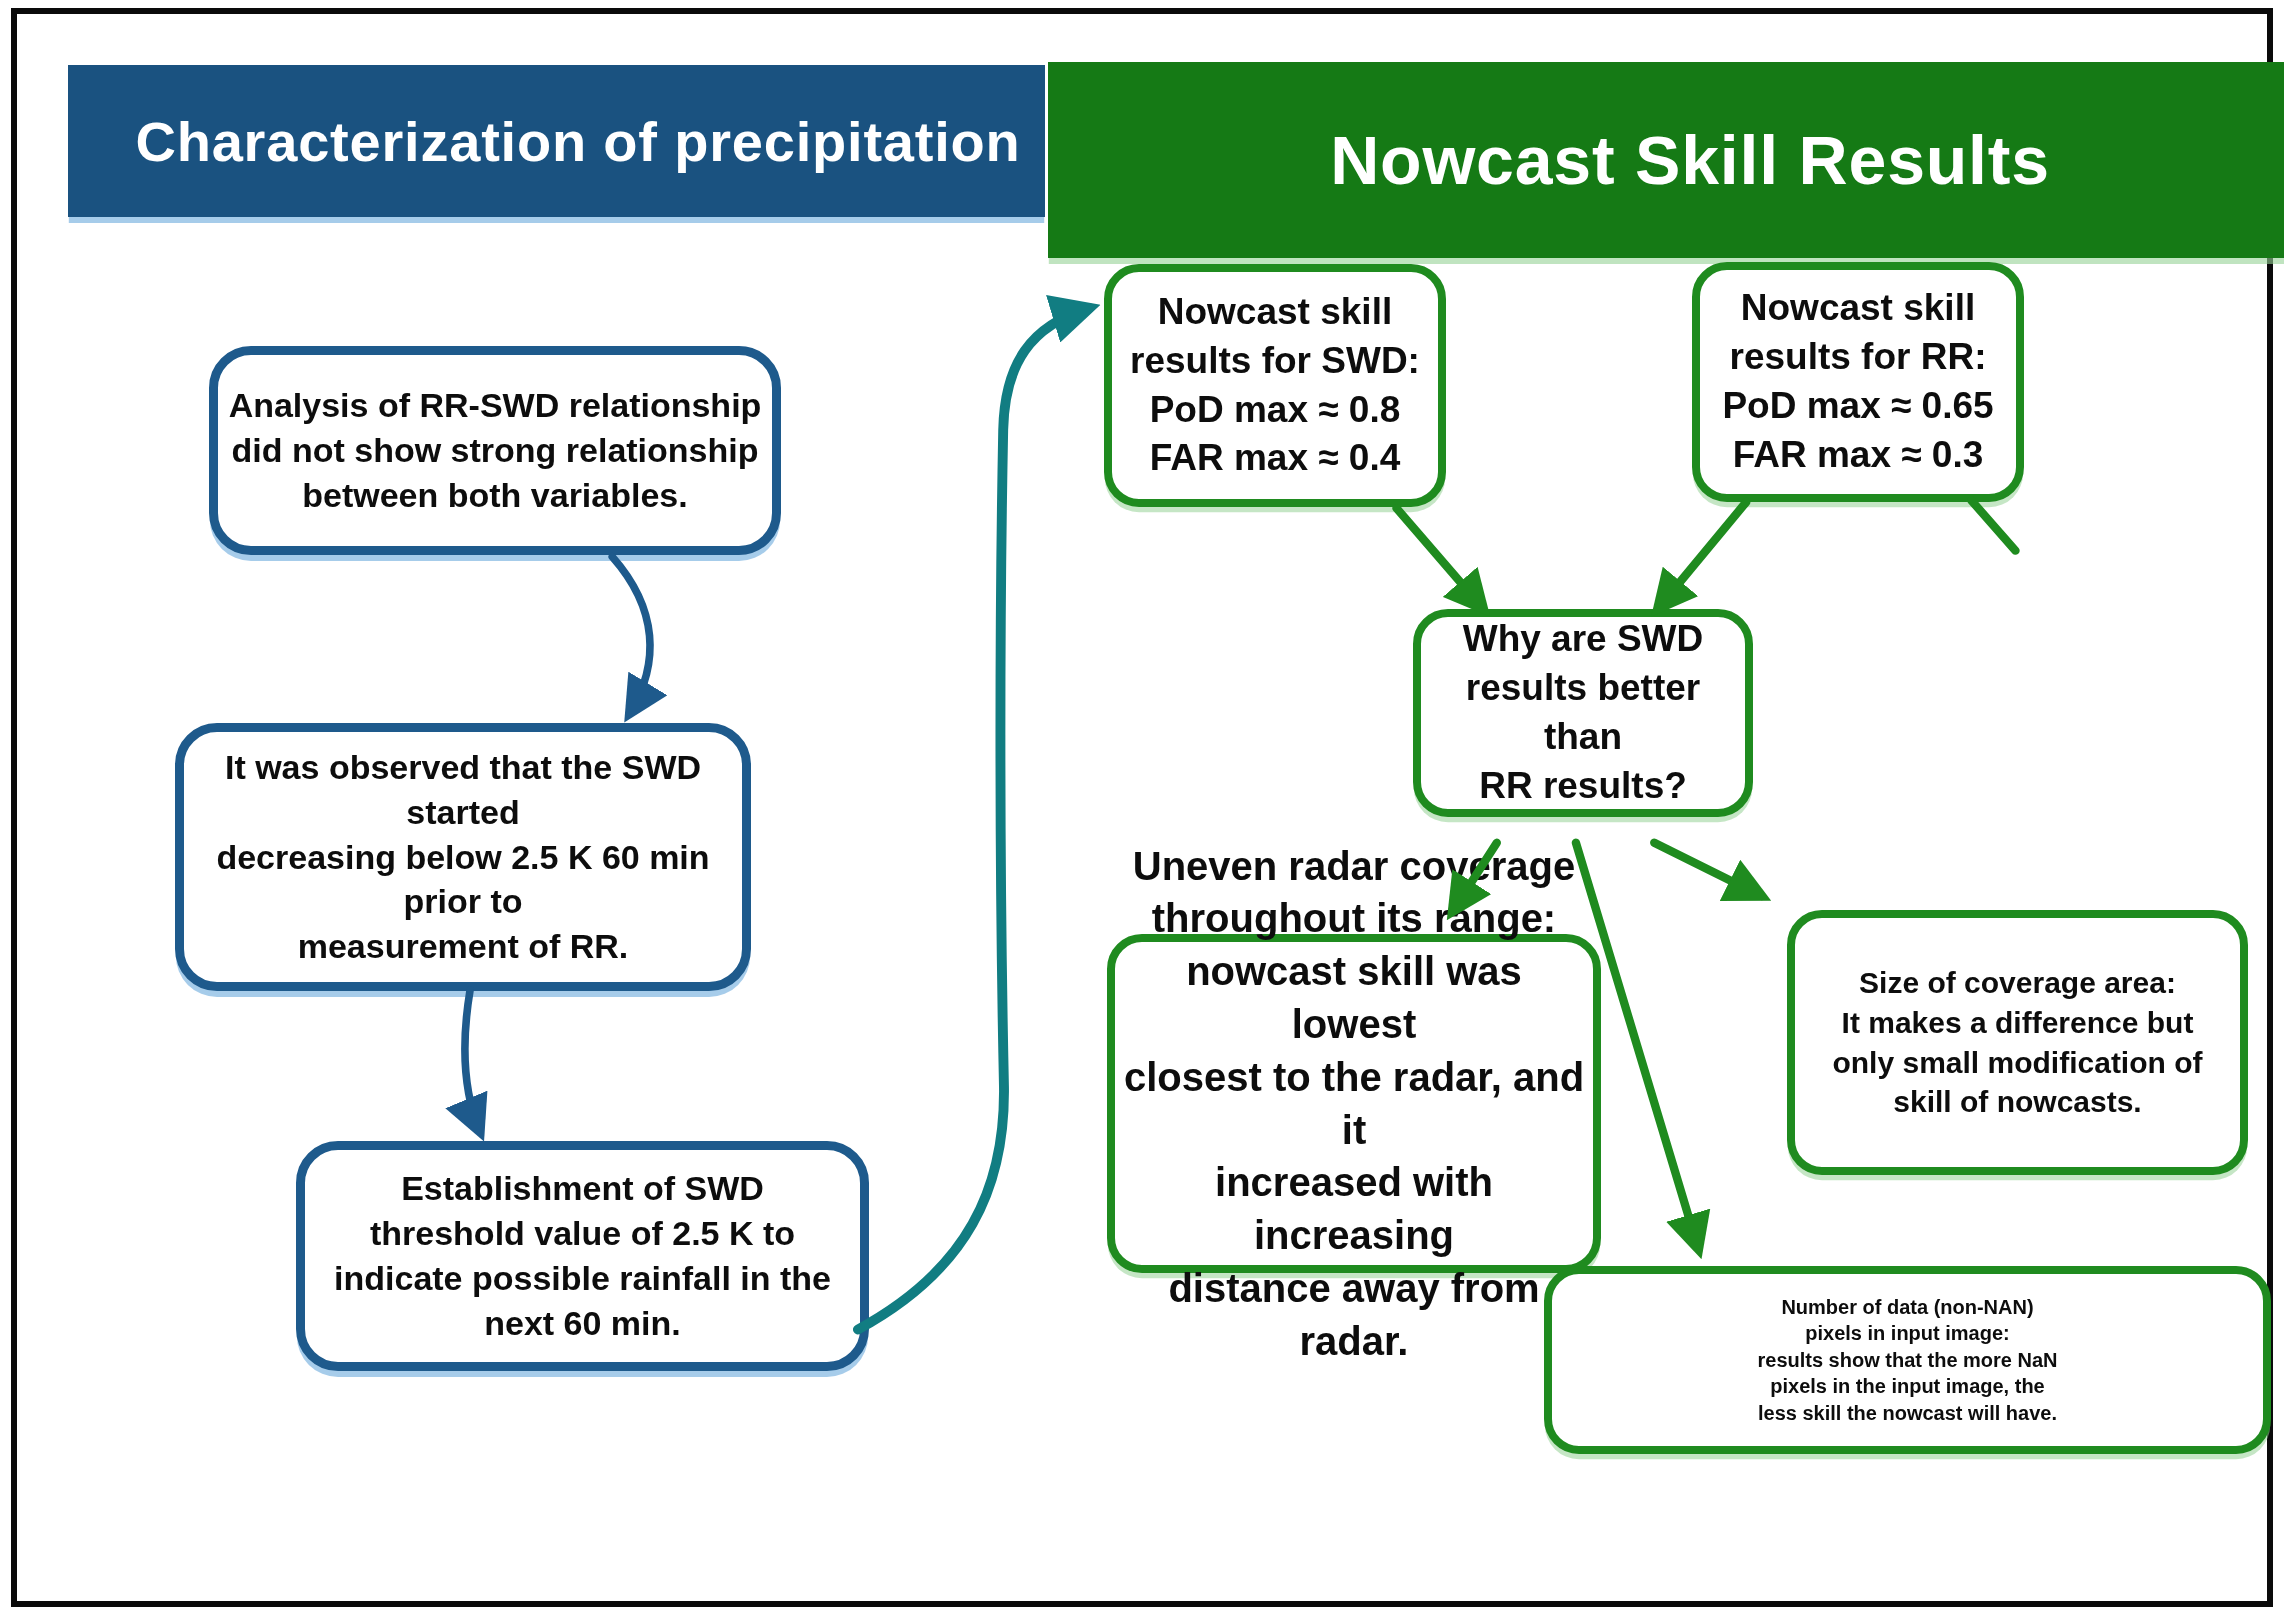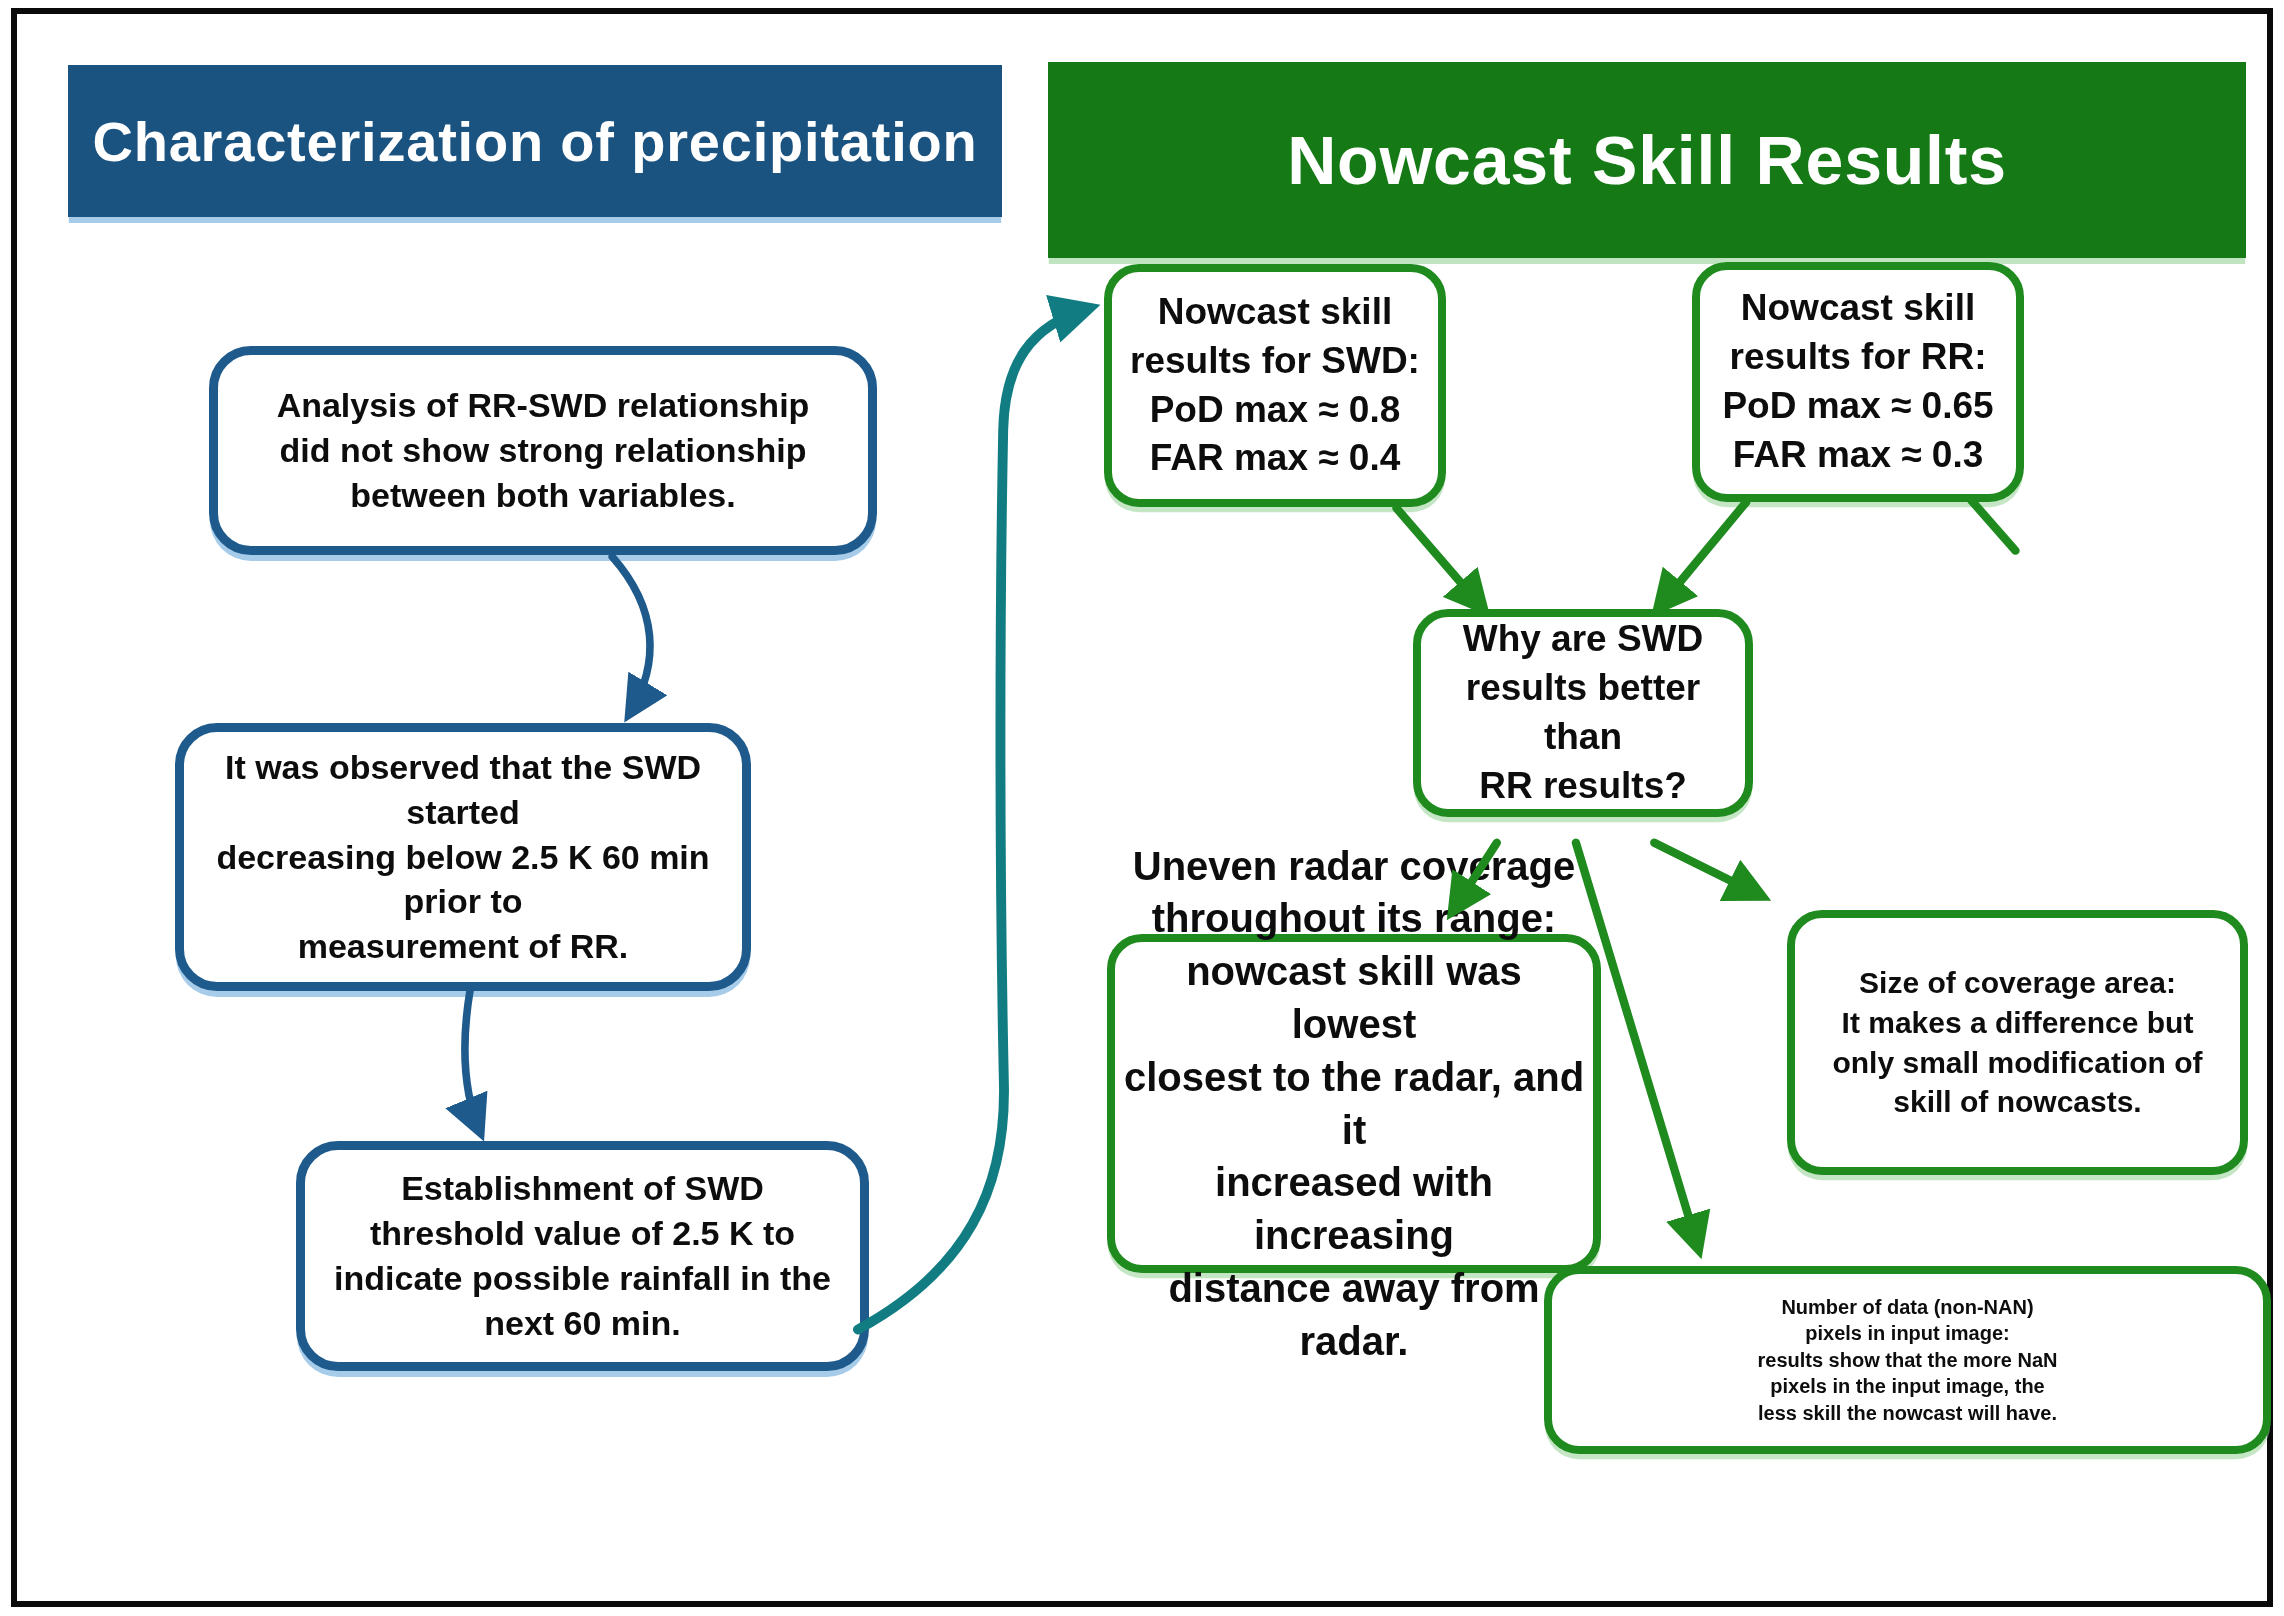--- a/index.html
+++ b/index.html
@@ -16,20 +16,21 @@
     left: 10.6px; top: 7.6px;
     width: 2262px; height: 1599px;
     border: 6px solid #0a0a0a;
     box-sizing: border-box;
   }
   .hdr {
     position: absolute;
     display: flex; align-items: center; justify-content: center;
     color: #ffffff; font-weight: bold; text-align: center;
     letter-spacing: 0.8px;
+    padding-left: 43px;
   }
   #header-left {
     left: 68px; top: 65px; width: 934px; height: 152px;
     background: var(--blue-fill);
     font-size: 56px;
     box-shadow: 0 6.8px 0 -0.8px rgba(150,195,230,0.85);
   }
   #header-right {
     left: 1048px; top: 62px; width: 1198px; height: 196px;
     background: var(--green-fill);
@@ -51,21 +52,21 @@
   .box.blue {
     border: 9px solid var(--blue-border);
     border-radius: 42px;
     box-shadow: 0 6.8px 0 -0.8px rgba(150,195,230,0.85);
   }
   .box.green {
     border: 8.4px solid var(--green-border);
     border-radius: 35px;
     box-shadow: 0 6px 0 -0.8px rgba(150,210,150,0.55);
   }
-  #box-analysis  { left: 209px;  top: 346px;  width: 668px; height: 209px; font-size: 34px; }
+  #box-analysis  { left: 209px;  top: 346px;  width: 572px; height: 209px; font-size: 34px; }
   #box-observed  { left: 175px;  top: 723px;  width: 576px; height: 268px; font-size: 34px; }
   #box-threshold { left: 285px;  top: 1141px; width: 573px; height: 230px; font-size: 34px; margin-left: 11px; }
   #box-swd       { left: 1104px; top: 264px;  width: 342px; height: 243px; font-size: 37px; }
   #box-rr        { left: 1692px; top: 262px;  width: 332px; height: 240px; font-size: 37px; }
   #box-tended    { left: 1924px; top: 552px;  width: 298px; height: 169px; font-size: 30px; border-width: 6.8px; border-radius: 29px; }
   #box-why       { left: 1413px; top: 609px;  width: 340px; height: 208px; font-size: 37px; }
   #box-uneven    { left: 1107px; top: 934px; width: 494px; height: 339px; font-size: 40px; }
   #box-size      { left: 1787px; top: 910px; width: 461px; height: 265px; font-size: 30px; }
   #box-nan       { left: 1544px; top: 1266px; width: 727px; height: 188px; font-size: 20px; }
 

